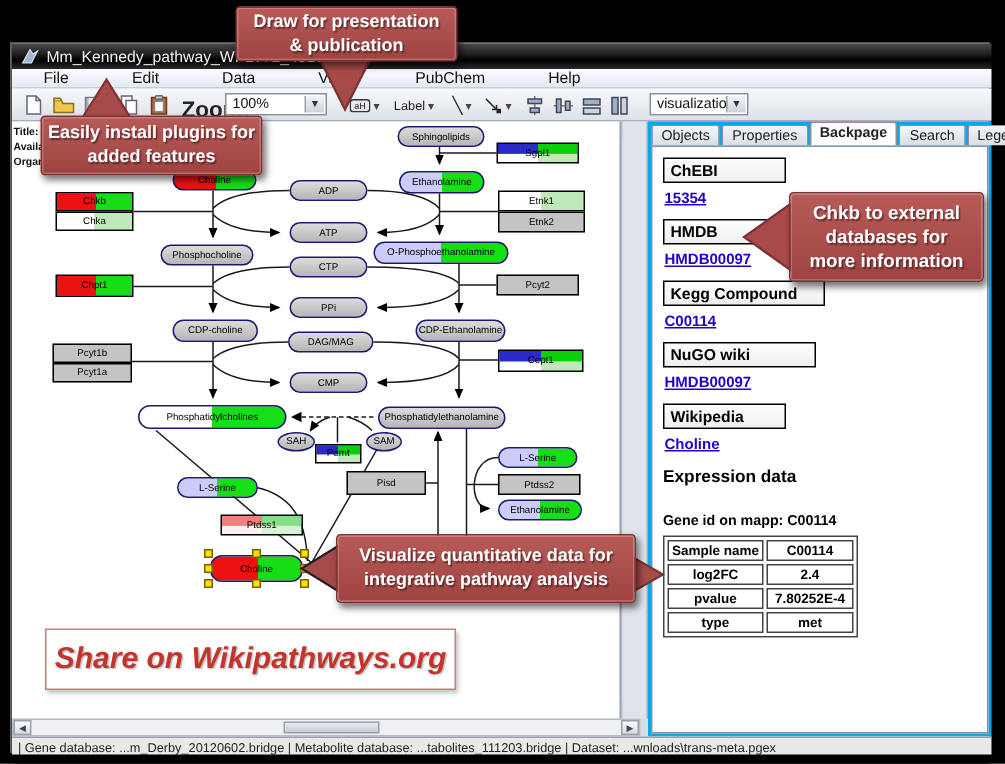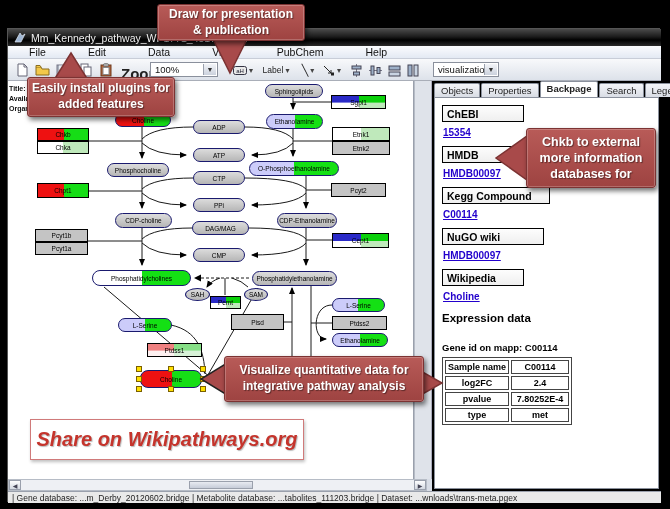--- a/index.html
+++ b/index.html
@@ -46,21 +46,21 @@
     background-size:100% 55%,100% 50%;background-position:top,bottom;background-repeat:no-repeat;}
   .handle{position:absolute;z-index:3;width:6px;height:6px;background:#ffe000;border:1px solid #7a6000;box-sizing:border-box;}
   .info-line{position:absolute;left:1px;font-size:7px;font-weight:bold;color:#111;z-index:2;}
   
   .sb{position:absolute;background:#eef0f4;border:1px solid #b6bcc6;box-sizing:border-box;}
   .sb .btn{position:absolute;background:linear-gradient(180deg,#fdfdfe,#d4d9e2);border:1px solid #9aa0ac;
     font-size:6px;color:#445;display:flex;align-items:center;justify-content:center;box-sizing:border-box;}
   .sb .thumb{position:absolute;background:linear-gradient(180deg,#e8ebf1,#c6ccd8);border:1px solid #9aa0ac;box-sizing:border-box;}
   
   #splitter{position:absolute;left:407px;top:52px;width:17px;height:398px;background:#dfe3ea;border-right:1px solid #aab;box-sizing:border-box;}
-  #panel{position:absolute;left:424px;top:52px;width:229px;height:410px;background:#000000;}
+  #panel{position:absolute;left:424px;top:52px;width:229px;height:410px;background:#0ea5e9;}
   #tabs{position:absolute;left:2px;top:1px;height:15px;display:flex;align-items:flex-end;}
   .tab{font-size:9.5px;color:#222;padding:1px 6px;background:linear-gradient(180deg,#f4f5f8,#d9dde5);
     border:1px solid #8a909c;border-bottom:none;border-radius:2px 2px 0 0;margin-right:1px;height:11px;}
   .tab.active{background:#fff;font-weight:bold;height:13px;}
   #panel-body{position:absolute;left:2px;top:16px;right:2px;bottom:2px;background:#fff;border:1px solid #8a909c;overflow:hidden;}
   .bp-section{margin:7px 0 3px 7px;}
   .bp-header{border:1px solid #000;background:linear-gradient(180deg,#fdfdfd,#efefef);
     font-size:10.5px;font-weight:bold;color:#000;padding:2px 4px;box-sizing:border-box;height:17px;}
   .bp-value{margin:5px 0 8px 1px;font-size:10px;}
   .bp-link{color:#2200cc;font-weight:bold;text-decoration:underline;}
@@ -378,20 +378,20 @@
   <div class="callout" style="left:157px;top:4px;width:146px;height:35px">
       <div>Draw for presentation</div>
       <div>&amp; publication</div>
     </div>
   <div class="callout" style="left:27px;top:77px;width:146px;height:38px">
       <div>Easily install plugins for</div>
       <div>added features</div>
     </div>
   <div class="callout" style="left:526px;top:128px;width:128px;height:58px;font-size:12.5px">
       <div>Chkb to external</div>
+      <div>databases for</div>
       <div>more information</div>
-      <div>databases for</div>
     </div>
   <div class="callout" style="left:224px;top:356px;width:198px;height:44px">
       <div>Visualize quantitative data  for</div>
       <div>integrative pathway analysis</div>
     </div>
 </div>
 
 </body></html>

